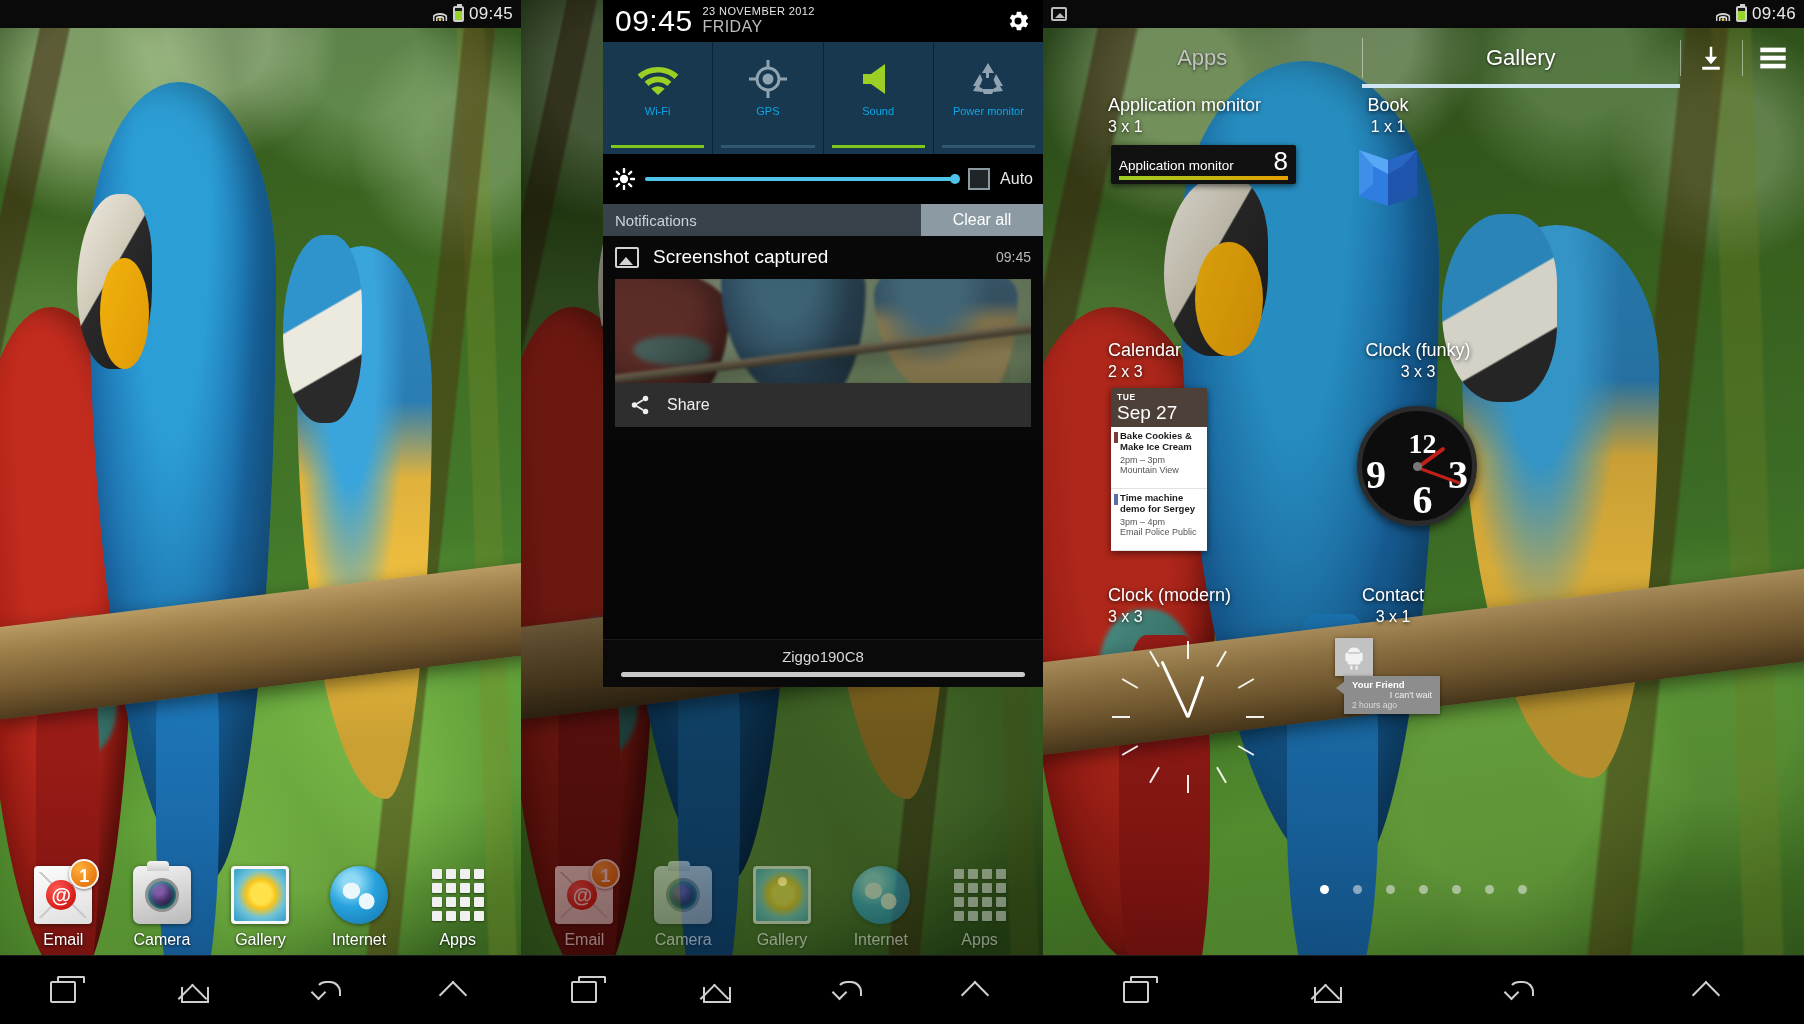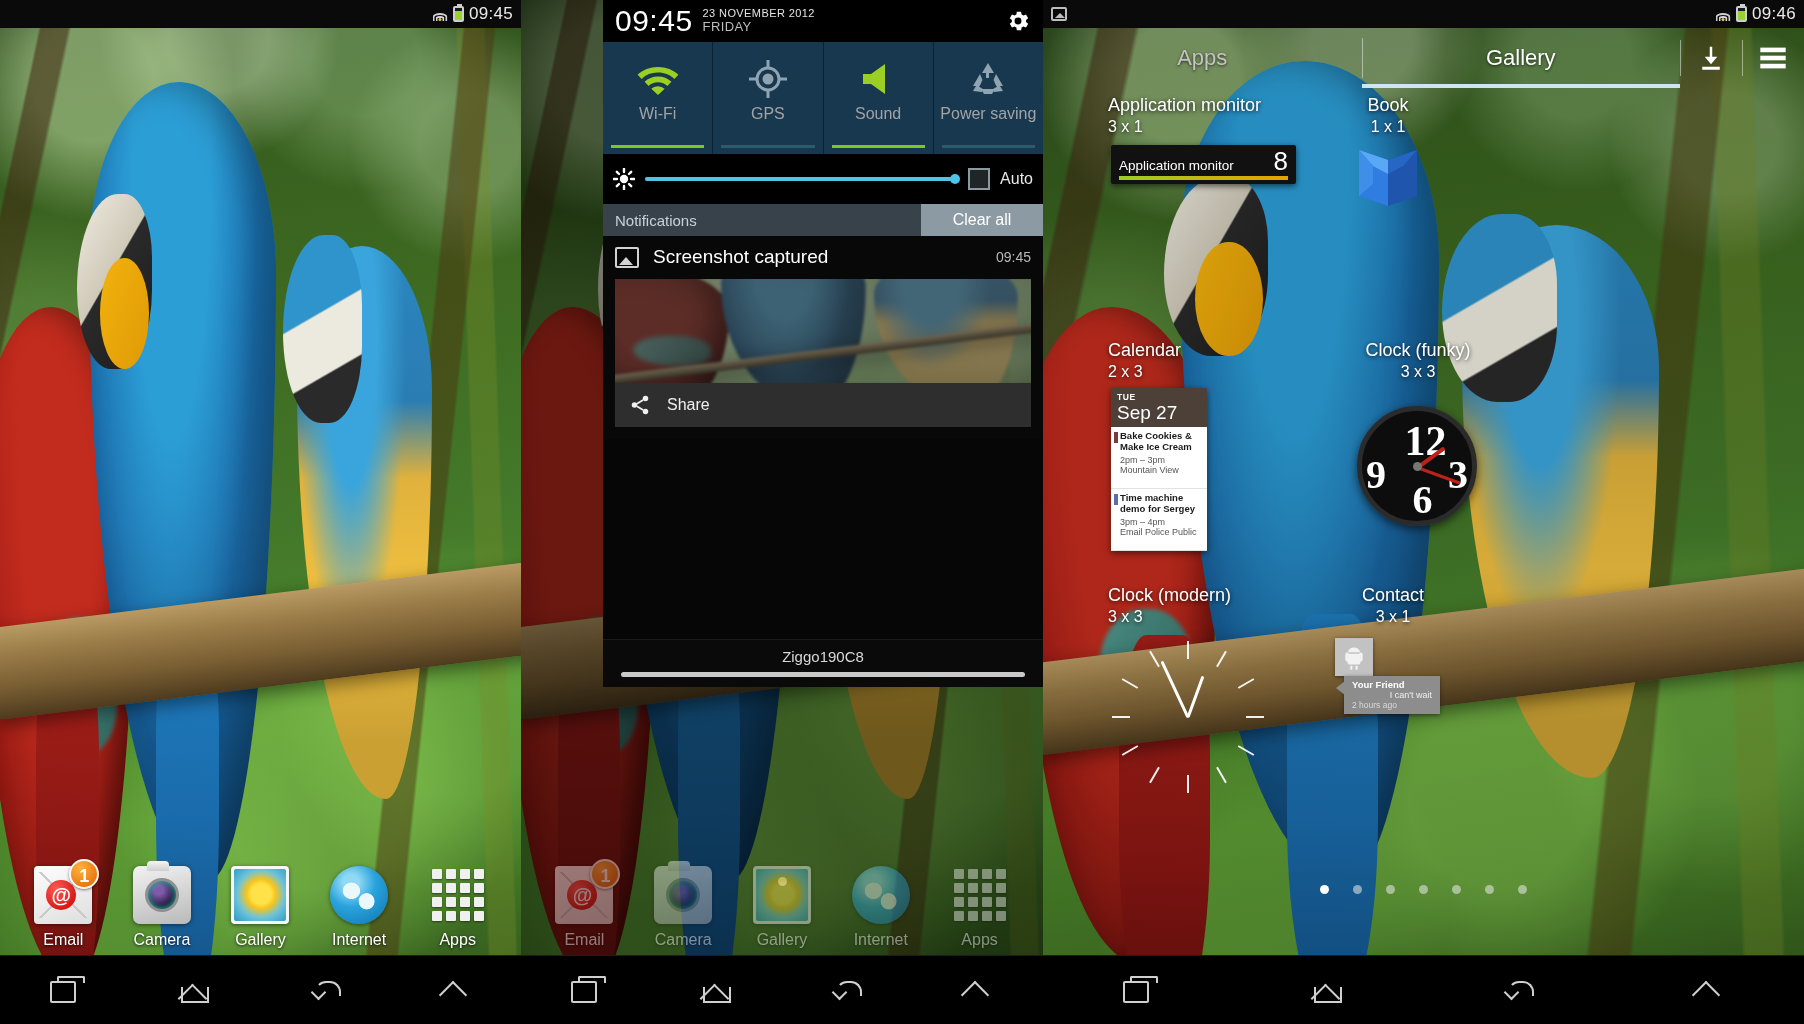--- a/index.html
+++ b/index.html
@@ -180,31 +180,31 @@
     border-left:2px solid #cfcfcf; border-bottom:2px solid #cfcfcf; transform:rotate(-45deg); }
   .nv-up{ position:absolute; left:22px; top:20px; width:20px; height:20px;
     border-left:2px solid #cfcfcf; border-top:2px solid #cfcfcf; transform:rotate(45deg); }
 
   
   .shade{ position:absolute; left:82px; top:0; width:440px; z-index:25; }
   .shade-head{ background:#000; height:42px; display:flex; align-items:center; padding:0 12px; }
   .sh-time{ color:#fff; font-size:30px; font-weight:300; letter-spacing:.5px; }
   .sh-dates{ margin-left:10px; line-height:1.15; }
   .sh-date{ color:#e4e4e4; font-size:11px; letter-spacing:.4px; }
-  .sh-day{ color:#bdbdbd; font-size:13px; letter-spacing:.4px; }
+  .sh-day{ color:#bdbdbd; font-size:16px; letter-spacing:.4px; }
   .sh-gear{ margin-left:auto; width:26px; height:26px; position:relative; }
   .gear-svg{ display:block; }
 
   .toggles{ display:flex; background:#0d1f2c; }
   .toggle{ flex:1; height:112px; position:relative; display:flex; flex-direction:column;
     align-items:center; justify-content:flex-start; padding-top:13px;
     background:#17384f; border-right:1px solid #0b2232; }
   .toggle:last-child{ border-right:none; }
   .toggle .tg-ico{ height:48px; display:flex; align-items:center; justify-content:center; }
-  .toggle .tg-label{ color:#a3a3a3; font-size:16px; text-align:center; line-height:1.12; margin-top:2px; }
+  .toggle .tg-label{ color:#0ea5e9; font-size:11px; text-align:center; line-height:1.12; margin-top:2px; }
   .tg-underline{ position:absolute; left:8px; right:8px; bottom:6px; height:3px; background:#7fc71d; }
   .tg-underline.off{ background:#2f5871; }
 
   .brightness{ background:#000; height:50px; display:flex; align-items:center; padding:0 10px; gap:10px; }
   .bright-icon{ width:22px; height:22px; position:relative; }
   .slider{ flex:1; height:4px; background:#1c4f63; border-radius:2px; position:relative; }
   .slider .fill{ position:absolute; left:0; top:0; bottom:0; width:100%; background:#4fc3e8; border-radius:2px; }
   .slider .knob{ position:absolute; right:-2px; top:-3px; width:10px; height:10px; border-radius:50%; background:#4fc3e8; }
   .auto-box{ width:22px; height:22px; border:2px solid #8a9aa3; background:#202528; }
   .auto-lbl{ color:#e7e7e7; font-size:16px; }
@@ -466,21 +466,21 @@
         </div>
 
 
         <div class="toggle">
           <div class="tg-ico">
             <svg width="40" height="36" viewBox="0 0 40 36">
               <path fill="#8fa3b0" d="M20 2l6 10h-5v5h-3v-5h-4zM5 30l6-10 2.6 1.5-2.5 4.3 4.3 2.5L14 31zM35 30l-6-10-2.6 1.5 2.5 4.3-4.3 2.5L26 31z"></path>
               <path fill="#8fa3b0" d="M12 13l-7 12h6l3.5-6zM28 13l7 12h-6l-3.5-6zM13 28h14l-3 5H16z"></path>
             </svg>
           </div>
-          <div class="tg-label">Power saving</div>
+          <div class="tg-label">Power monitor</div>
           <div class="tg-underline off"></div>
         </div>
       </div>
 
       <div class="brightness">
         <div class="bright-icon">
           <svg width="22" height="22" viewBox="0 0 22 22">
             <circle cx="11" cy="11" r="4.2" fill="#ffffff"></circle>
             <g stroke="#ffffff" stroke-width="2.4" stroke-linecap="round">
               <line x1="11" y1="0.8" x2="11" y2="4"></line>
@@ -717,21 +717,21 @@
           <div class="m">3pm – 4pm</div>
           <div class="m2">Email Police Public</div>
         </div>
       </div>
 
       <div class="wlabel" style="left:285px; top:252px; text-align:center; width:180px;">
         <span class="wn">Clock (funky)</span>
         <span class="ws">3 x 3</span>
       </div>
       <div class="funky" style="left:314px; top:318px;">
-        <div class="num" style="left:50%; top:6px; transform:translateX(-30%); font-size:42px;">12</div>
+        <div class="num" style="left:50%; top:17px; transform:translateX(-30%); font-size:28px;">12</div>
         <div class="num" style="right:4px; top:36%; font-size:40px;">3</div>
         <div class="num" style="left:46%; bottom:-2px; font-size:40px;">6</div>
         <div class="num" style="left:4px; top:36%; font-size:40px;">9</div>
         <i class="hand" style="width:34px;height:4px;background:#c0201a;transform:rotate(-36deg);"></i>
         <i class="hand" style="width:46px;height:3px;background:#c0201a;transform:rotate(20deg);"></i>
         <i style="position:absolute;left:50%;top:50%;width:9px;height:9px;margin:-4.5px 0 0 -4.5px;border-radius:50%;background:#777;"></i>
       </div>
 
       <div class="wlabel" style="left:65px; top:497px;">
         <span class="wn">Clock (modern)</span>

